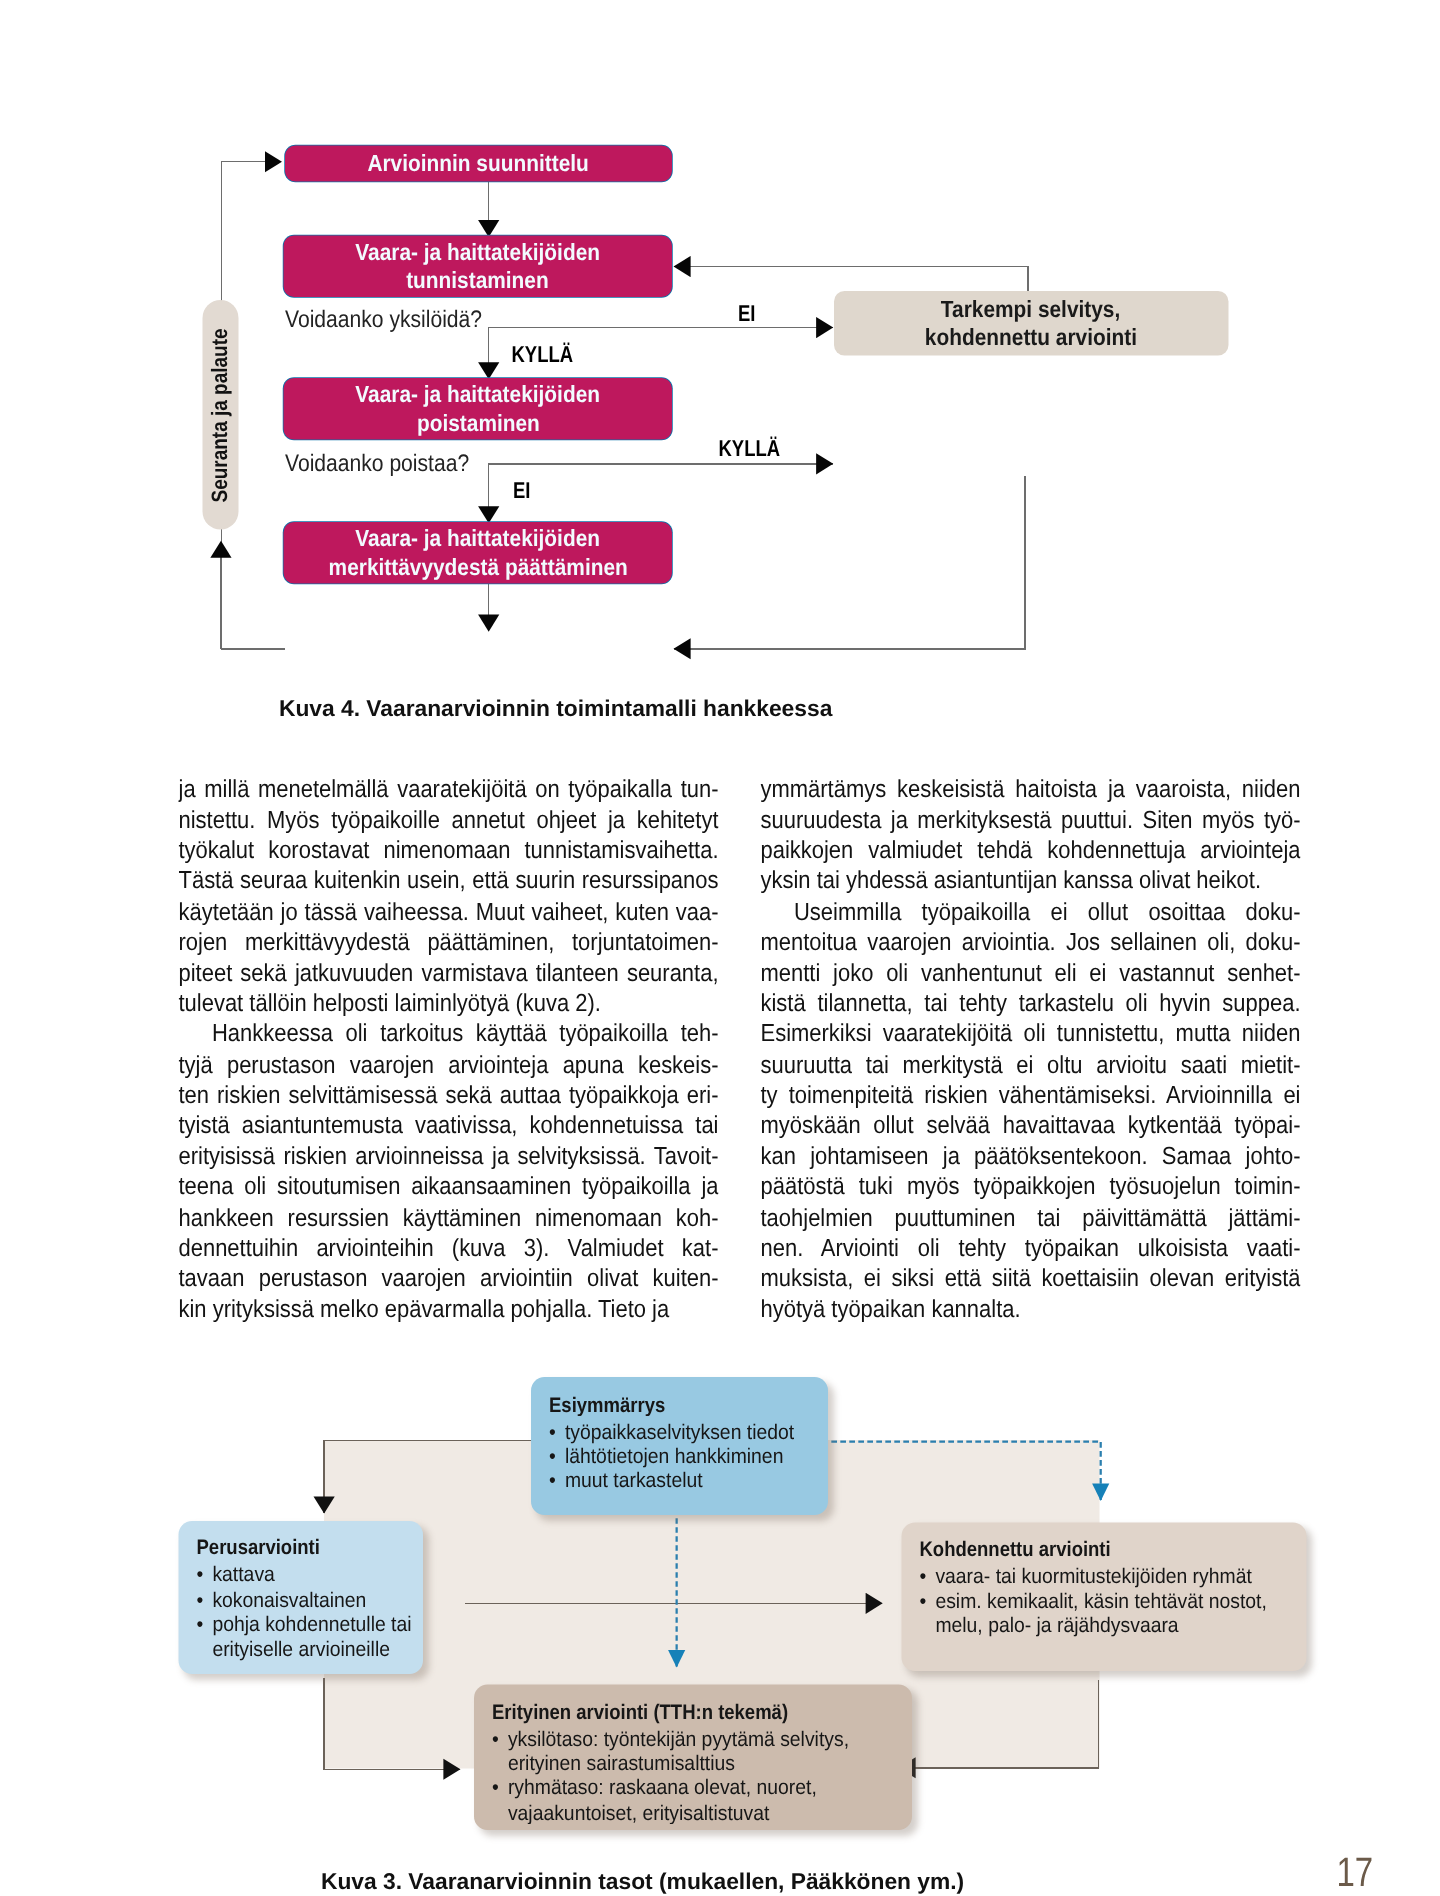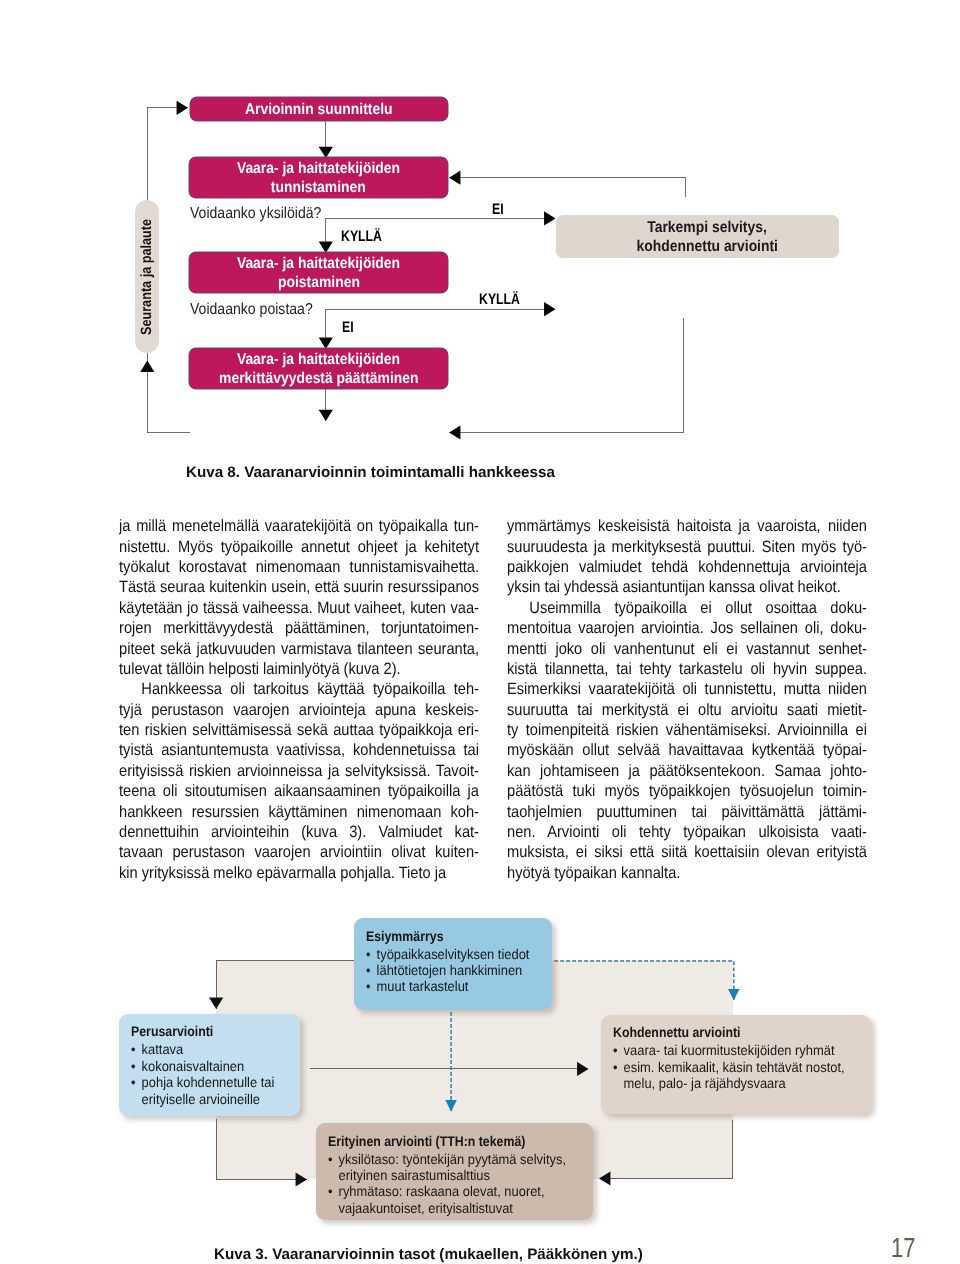--- a/index.html
+++ b/index.html
@@ -123,27 +123,27 @@
 
   <div class="ylab" style="left:341.8px;top:320.1px;">EI</div>
   <div class="ylab" style="left:479.2px;top:291.5px;">KYLLÄ</div>
 
   <div class="bbox" style="left:189px;top:348px;width:259px;height:41px;">
     <span>Vaara- ja haittatekijöiden</span>
     <span>merkittävyydestä päättäminen</span>
   </div>
 
 
-  <div class="tbox" style="left:556px;top:215px;width:263px;height:43px;padding-left:20px;">
+  <div class="tbox" style="left:556px;top:194px;width:263px;height:43px;">
     <span>Tarkempi selvitys,</span>
     <span>kohdennettu arviointi</span>
   </div>
 
 
-  <div class="fcap" style="left:186px;top:463.5px;width:auto;white-space:nowrap;"><span>Kuva 8. Vaaranarvioinnin toimintamalli hankkeessa</span></div>
+  <div class="fcap" style="left:186px;top:463.5px;width:auto;white-space:nowrap;"><span>Kuva 4. Vaaranarvioinnin toimintamalli hankkeessa</span></div>
 </div>
 
 <div class="col" id="colL" style="left:118.6px;top:516.2px;">
       <div class="ln">ja millä menetelmällä vaaratekijöitä on työpaikalla tun-</div>
       <div class="ln">nistettu. Myös työpaikoille annetut ohjeet ja kehitetyt</div>
       <div class="ln">työkalut korostavat nimenomaan tunnistamisvaihetta.</div>
       <div class="ln">Tästä seuraa kuitenkin usein, että suurin resurssipanos</div>
       <div class="ln">käytetään jo tässä vaiheessa. Muut vaiheet, kuten vaa-</div>
       <div class="ln">rojen merkittävyydestä päättäminen, torjuntatoimen-</div>
       <div class="ln">piteet sekä jatkuvuuden varmistava tilanteen seuranta,</div>
@@ -220,21 +220,21 @@
             <li>
               <span class="cont">lähtötietojen hankkiminen</span>
             </li>
             <li>
               <span class="cont">muut tarkastelut</span>
             </li>
           </ul>
         </div>
   </div>
 
-  <div class="cbox shadow" style="left:119.2px;top:113.7px;width:181px;height:102.7px;background:#c3deee;">
+  <div class="cbox shadow" style="left:119.2px;top:113.7px;width:163px;height:102.7px;background:#c3deee;">
     <div class="inner">
           <div class="ttl">Perusarviointi</div>
           <ul>
             <li>
               <span class="cont">kattava</span>
             </li>
             <li>
               <span class="cont">kokonaisvaltainen</span>
             </li>
             <li>
@@ -253,21 +253,21 @@
               <span class="cont">vaara- tai kuormitustekijöiden ryhmät</span>
             </li>
             <li>
               <span class="cont">esim. kemikaalit, käsin tehtävät nostot,</span>
               <span class="cont">melu, palo- ja räjähdysvaara</span>
             </li>
           </ul>
         </div>
   </div>
 
-  <div class="cbox shadow" style="left:315.8px;top:223px;width:277.4px;height:97.2px;background:#ccbbad;">
+  <div class="cbox shadow" style="left:315.8px;top:223px;width:277.4px;height:97.2px;background:#ccbbad;padding-left:15px;">
     <div class="inner">
           <div class="ttl">Erityinen arviointi (TTH:n tekemä)</div>
           <ul>
             <li>
               <span class="cont">yksilötaso: työntekijän pyytämä selvitys,</span>
               <span class="cont">erityinen sairastumisalttius</span>
             </li>
             <li>
               <span class="cont">ryhmätaso: raskaana olevat, nuoret,</span>
               <span class="cont">vajaakuntoiset, erityisaltistuvat</span>

